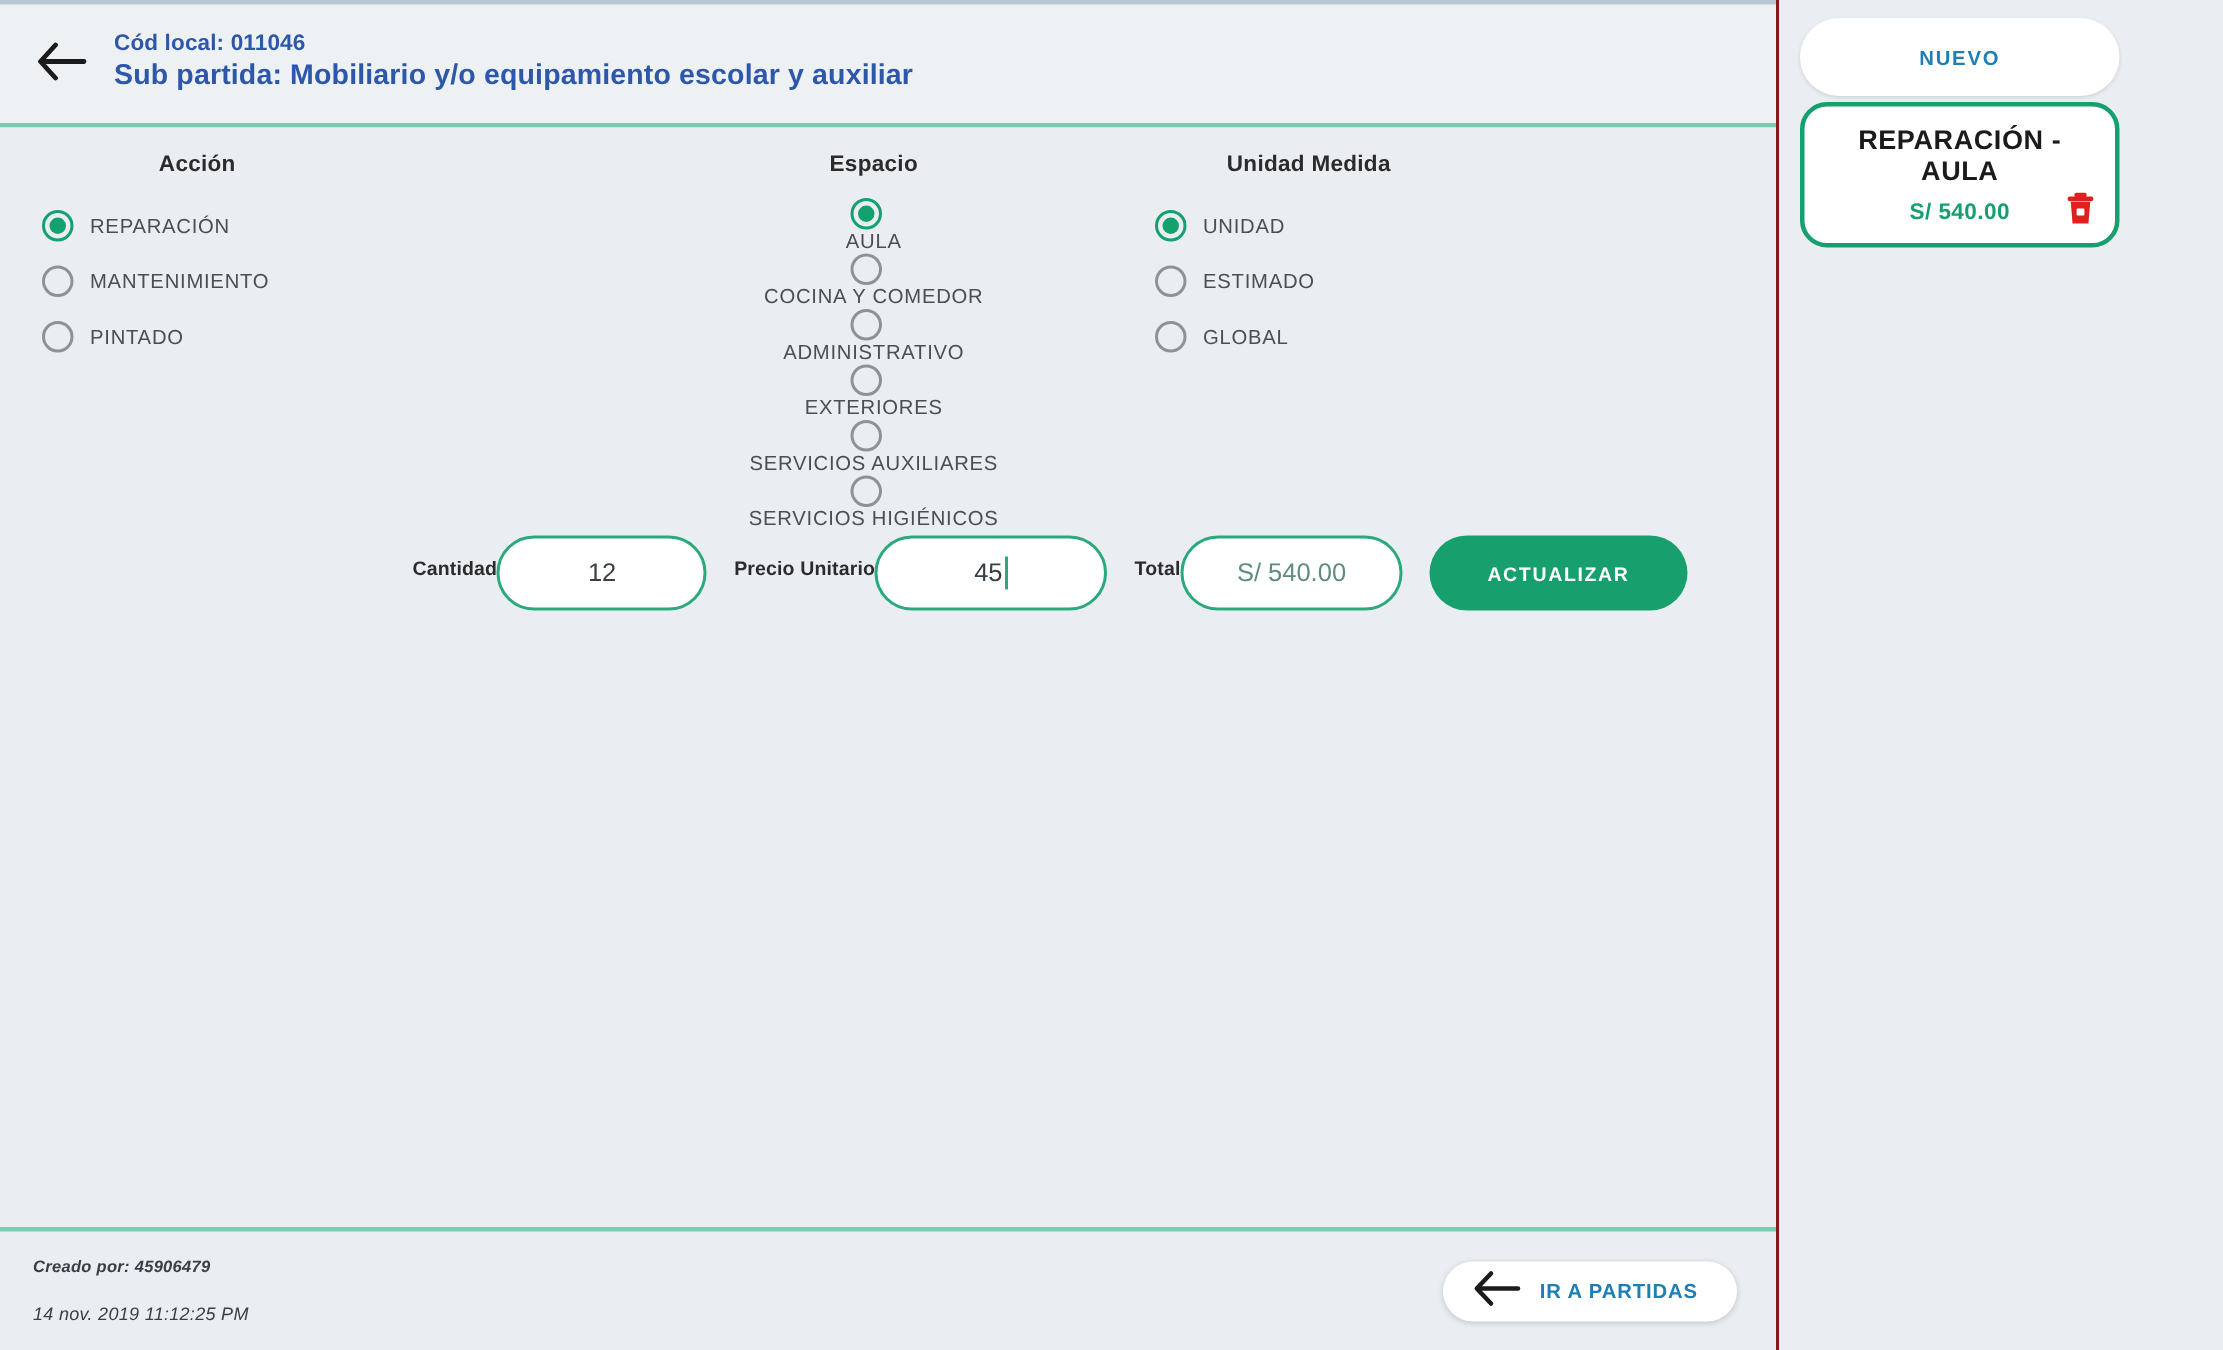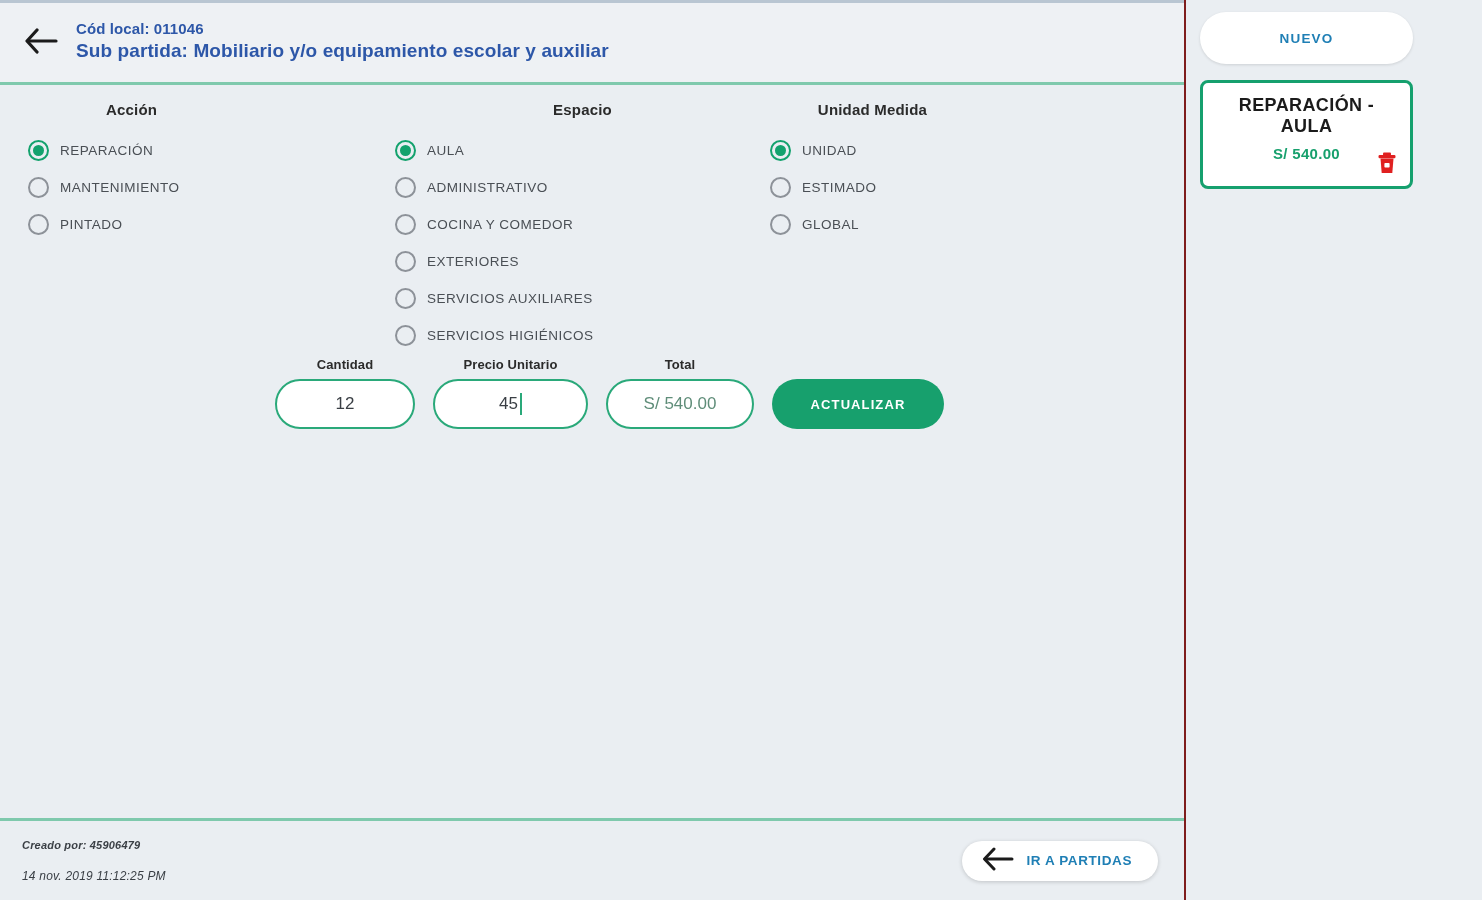--- a/index.html
+++ b/index.html
@@ -108,21 +108,21 @@
   .col-accion  .col-title { padding-right: 150px; }
   .col-espacio .col-title { padding-right: 0px; }
   .col-unidad  .col-title { padding-right: 185px; }
 
   .radio-row {
     display: flex;
     align-items: center;
     height: 37px;
     cursor: pointer;
   }
-  .col-espacio .radio-row { padding-left: 0px; }
+  .col-espacio .radio-row { padding-left: 0px; flex-direction: column; }
   .col-unidad  .radio-row { padding-left: 0px; }
 
   .radio-dot {
     width: 21px;
     height: 21px;
     flex: 0 0 21px;
     border-radius: 50%;
     border: 2px solid #8d9299;
     background: transparent;
     margin-right: 11px;
@@ -149,21 +149,21 @@
 
   
   .inputs-row {
     position: absolute;
     left: 275px;
     top: 272px;
     display: flex;
     align-items: flex-end;
     gap: 18px;
   }
-  .field { display: flex; flex-direction: column; align-items: center; }
+  .field { display: flex; flex-direction: row; align-items: center; }
   .field-label {
     font-size: 13px;
     font-weight: bold;
     color: #2b2b2b;
     margin-bottom: 7px;
     letter-spacing: .1px;
   }
   .pill {
     height: 50px;
     border: 2px solid #2aa97a;
@@ -269,25 +269,25 @@
     color: #1f7fb5;
     font-size: 13.5px;
     font-weight: bold;
     letter-spacing: 1.2px;
     cursor: pointer;
     box-shadow: 0 1px 3px rgba(0,0,0,.12);
     font-family: "Liberation Sans", sans-serif;
   }
 
   .item-card {
-    margin-top: 16px;
+    margin-top: 4px;
     border: 3px solid #15a06e;
-    border-radius: 8px;
+    border-radius: 18px;
     background: #ffffff;
-    padding: 12px 10px 24px 10px;
+    padding: 12px 10px 12px 10px;
     position: relative;
     cursor: pointer;
   }
   .card-title {
     text-align: center;
     font-size: 18px;
     font-weight: bold;
     color: #1b1b1b;
     letter-spacing: .4px;
   }
@@ -351,25 +351,25 @@
 
         <div class="radio-col col-espacio">
           <div class="col-title">Espacio</div>
 
           <div class="radio-row selected">
             <span class="radio-dot"></span>
             <span class="radio-label">AULA</span>
           </div>
           <div class="radio-row">
             <span class="radio-dot"></span>
+            <span class="radio-label">COCINA Y COMEDOR</span>
+          </div>
+          <div class="radio-row">
+            <span class="radio-dot"></span>
             <span class="radio-label">ADMINISTRATIVO</span>
-          </div>
-          <div class="radio-row">
-            <span class="radio-dot"></span>
-            <span class="radio-label">COCINA Y COMEDOR</span>
           </div>
           <div class="radio-row">
             <span class="radio-dot"></span>
             <span class="radio-label">EXTERIORES</span>
           </div>
           <div class="radio-row">
             <span class="radio-dot"></span>
             <span class="radio-label">SERVICIOS AUXILIARES</span>
           </div>
           <div class="radio-row">

